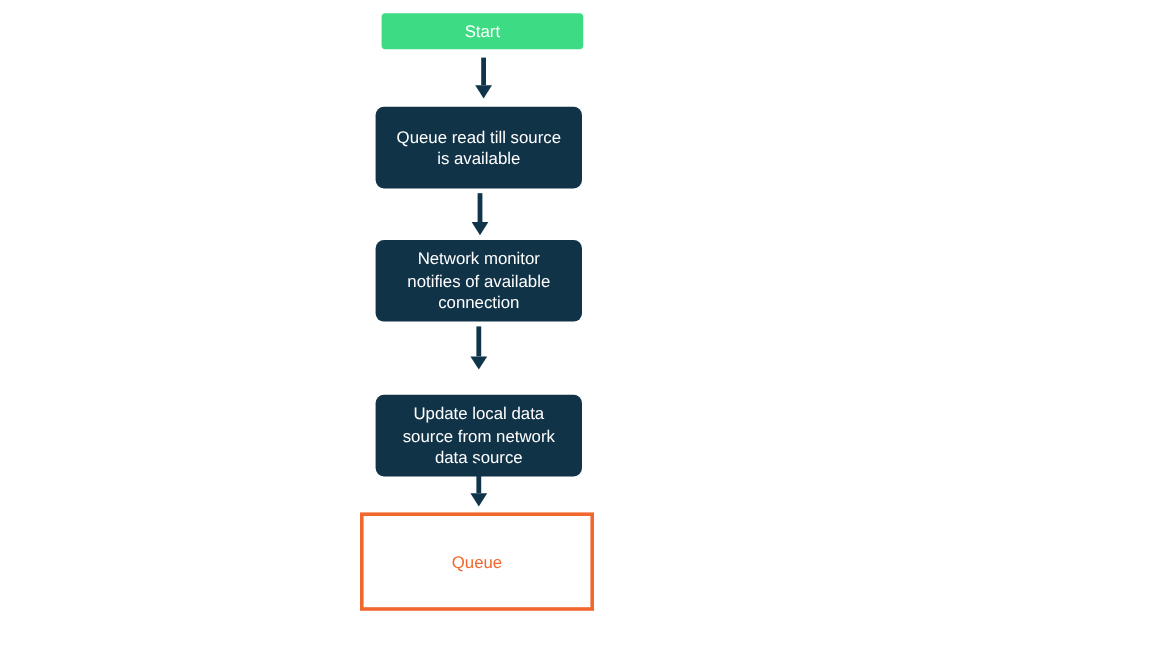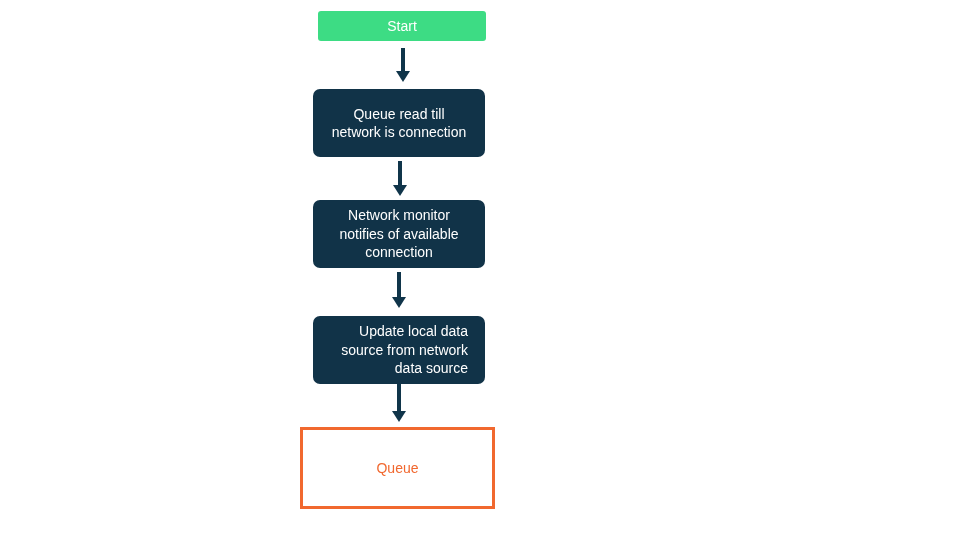--- a/index.html
+++ b/index.html
@@ -39,21 +39,21 @@
   .node-process {
     left: 313px;
     width: 172px; height: 68px;
     background: var(--process_fill, #113348);
     color: var(--text_on_fill, #ffffff);
     border-radius: 7px;
   }
   .node-process .label { max-width: 138px; }
   #node-queue   { top: 89px; }
   #node-monitor { top: 200px; }
-  #node-update  { top: 316px; text-align: right; }
+  #node-update  { top: 329px; }
   .node-end {
     left: 300px; top: 427px;
     width: 195px; height: 82px;
     background: #ffffff;
     border: 3px solid var(--end_border, #f1682f);
     color: var(--end_text, #f1682f);
     border-radius: 0;
   }
   .arrow {
     position: absolute;
@@ -87,21 +87,21 @@
   <div class="node node-start" id="node-start">
     <span class="label">Start</span>
   </div>
 
   <div class="arrow" id="arrow-1">
     <div class="shaft"></div>
     <div class="head"></div>
   </div>
 
   <div class="node node-process" id="node-queue">
-    <span class="label">Queue read till network is connection</span>
+    <span class="label">Queue read till source is available</span>
   </div>
 
   <div class="arrow" id="arrow-2">
     <div class="shaft"></div>
     <div class="head"></div>
   </div>
 
   <div class="node node-process" id="node-monitor">
     <span class="label">Network monitor notifies of available connection</span>
   </div>

